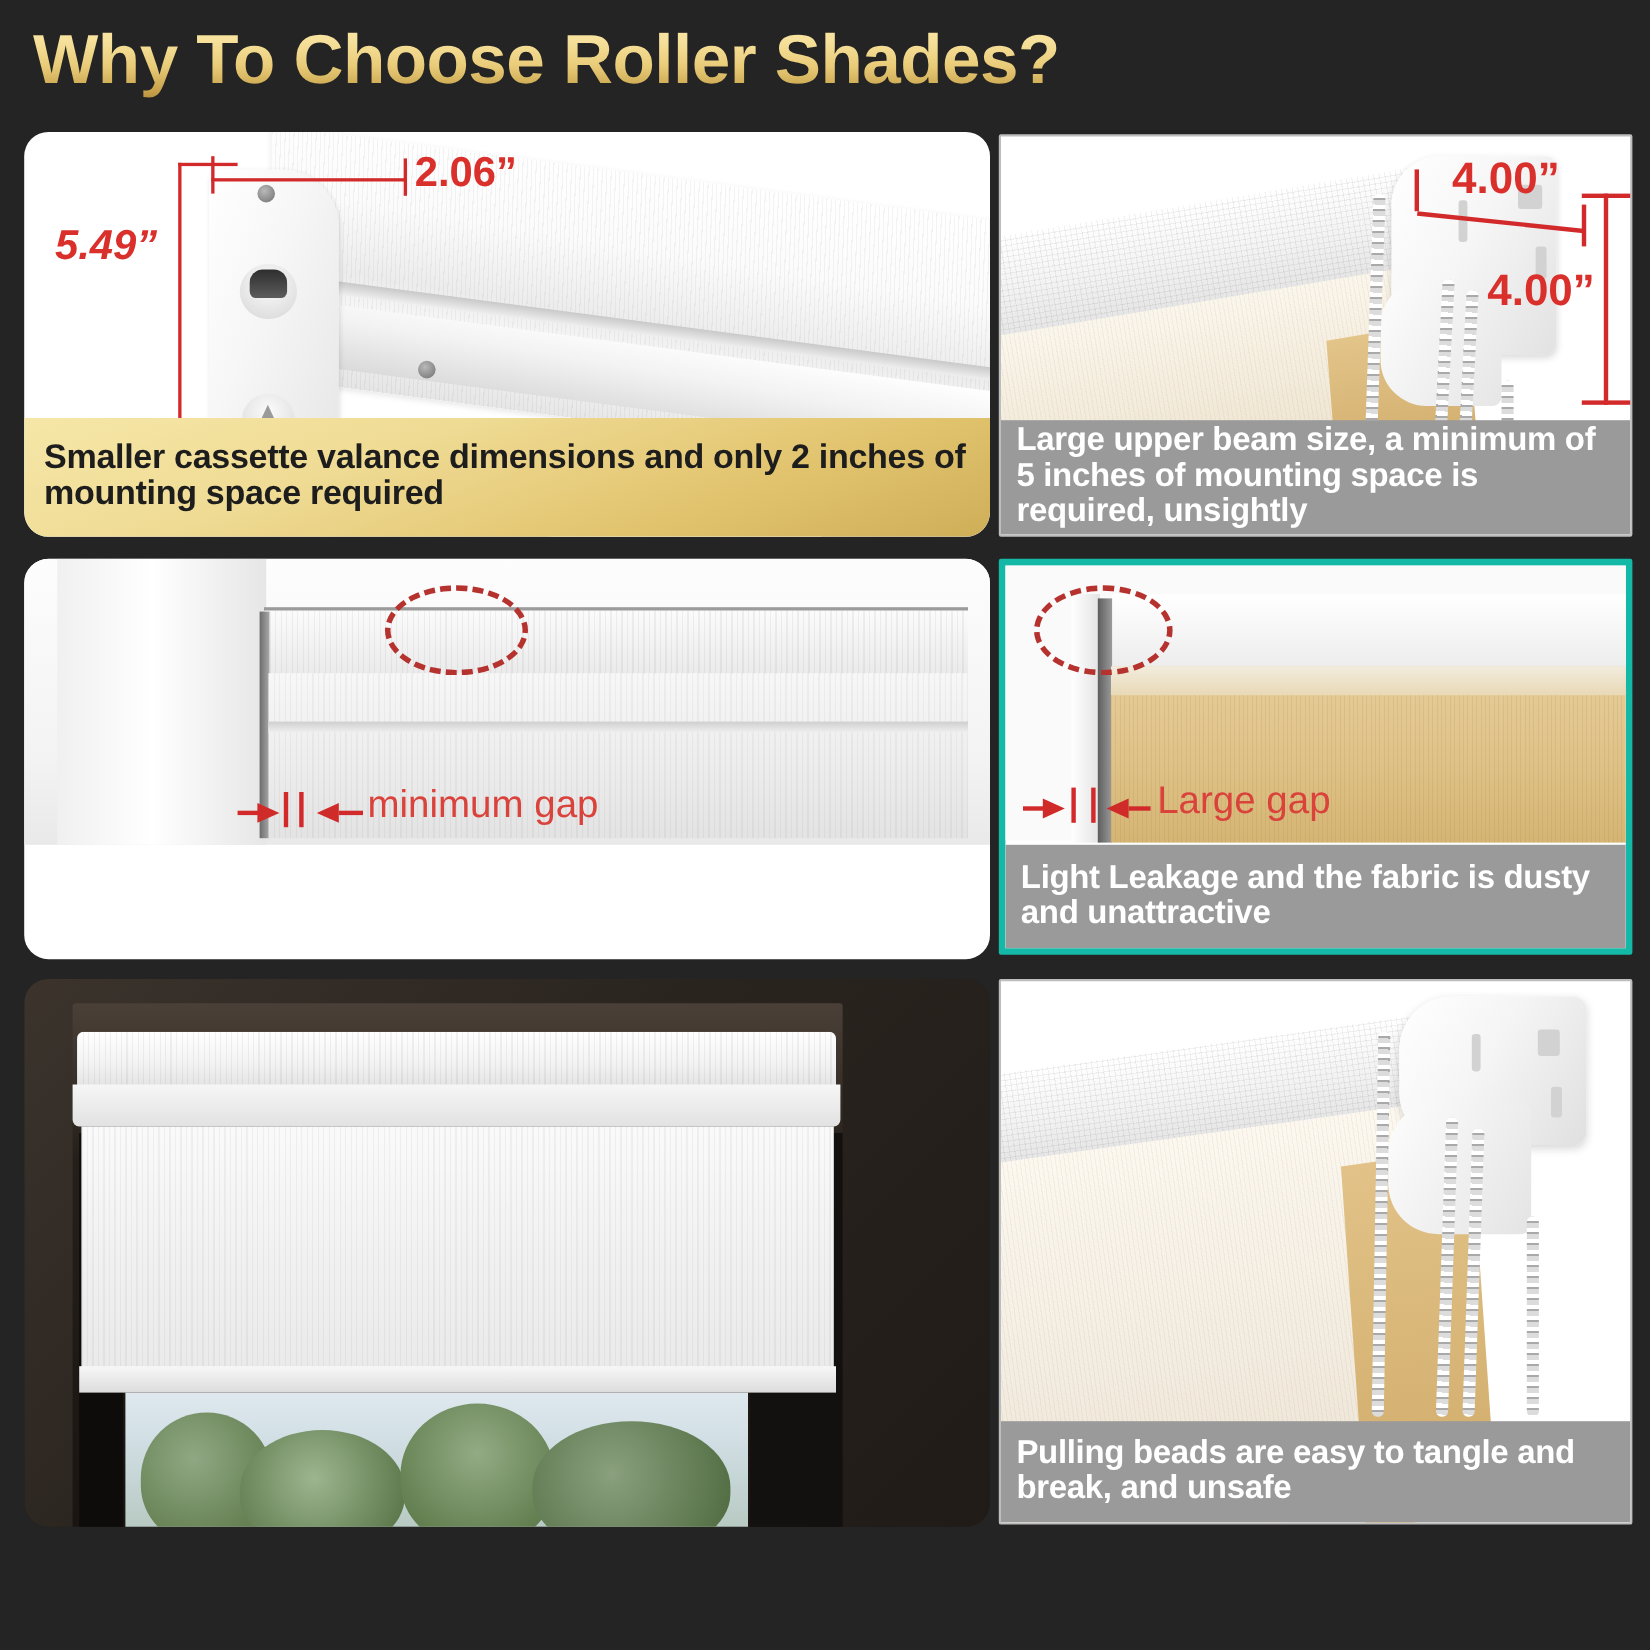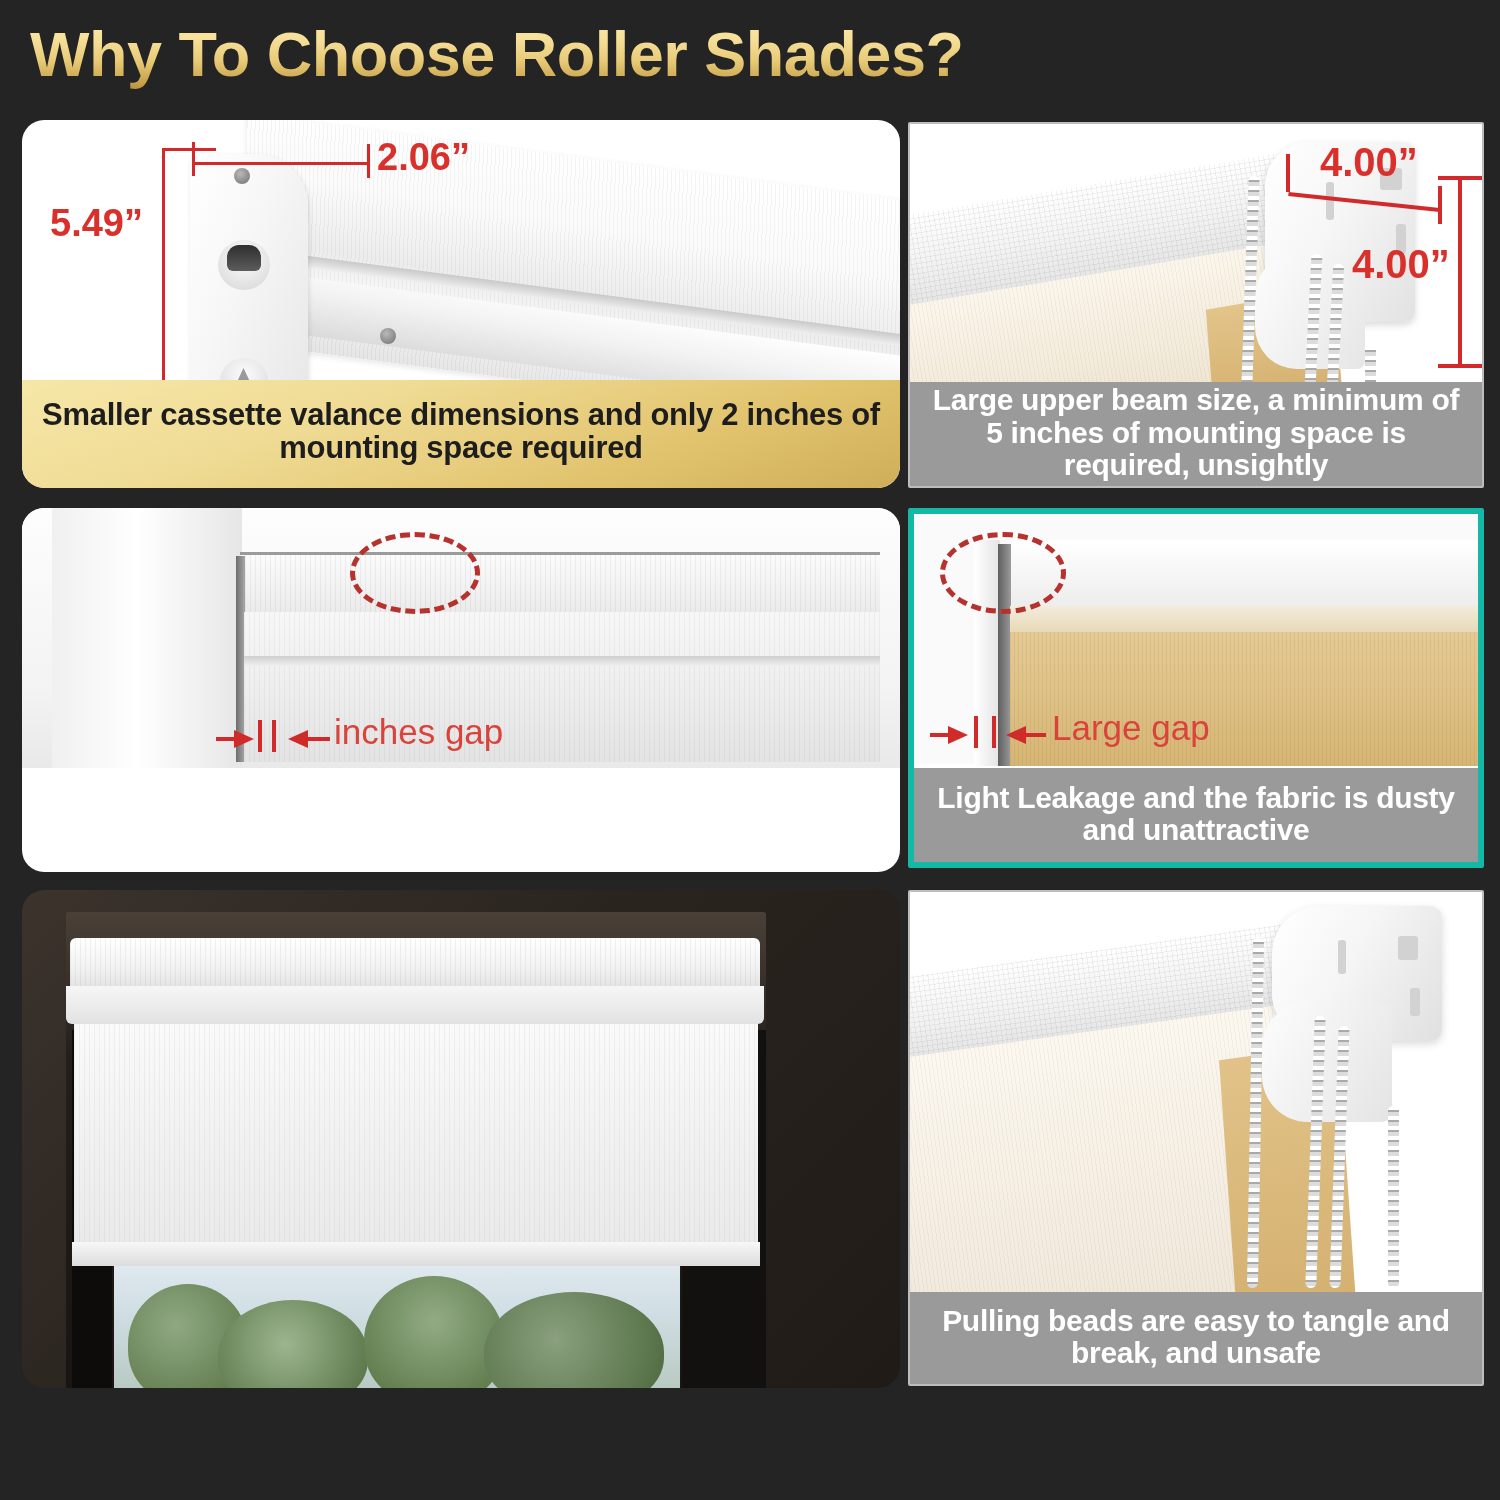--- a/index.html
+++ b/index.html
@@ -16,21 +16,21 @@
     position:absolute;left:30px;top:18px;
     font-size:63px;font-weight:bold;
     letter-spacing:-0.5px;
     background:linear-gradient(180deg,#fbeaa8 0%,#f6e09a 28%,#e9cc79 58%,#c9a44d 88%,#b8913c 100%);
     -webkit-background-clip:text;background-clip:text;
     color:transparent;-webkit-text-fill-color:transparent;
     white-space:nowrap;
   }
 
   
-  .panel{position:absolute;overflow:hidden;background:#fff;text-align:center;}
+  .panel{position:absolute;overflow:hidden;background:#fff;}
   .panel.left{border-radius:22px;}
   .panel.right{border-radius:2px;}
 
   .p-img{position:absolute;left:0;top:0;right:0;bottom:0;overflow:hidden;}
 
   
   .cap{
     position:absolute;left:0;right:0;bottom:0;
     box-sizing:border-box;
     display:flex;align-items:center;
@@ -304,21 +304,21 @@
     <div class="v1-screw" style="left:358px;top:208px;"></div>
 
     <div class="dimline" style="left:170px;top:42px;width:178px;height:3px;"></div>
     <div class="tick" style="left:170px;top:22px;width:3px;height:34px;"></div>
     <div class="tick" style="left:345px;top:24px;width:3px;height:34px;"></div>
     <div class="dimtext" style="left:355px;top:16px;font-size:38px;">2.06”</div>
 
     <div class="dimline" style="left:140px;top:28px;width:3px;height:288px;"></div>
     <div class="tick" style="left:140px;top:28px;width:54px;height:3px;"></div>
     <div class="tick" style="left:140px;top:313px;width:54px;height:3px;"></div>
-    <div class="dimtext" style="left:28px;top:82px;font-size:38px;">5.49”</div>
+    <div class="dimtext" style="left:28px;top:82px;font-size:38px;font-style:italic;">5.49”</div>
   </div>
   <div class="cap gold" style="height:108px;">Smaller cassette valance dimensions and only 2 inches of mounting space required</div>
 </div>
 
 <div class="panel right" style="left:908px;top:122px;width:576px;height:366px;border:2px solid #bdbdbd;box-sizing:border-box;">
   <div class="p-img">
     <div class="p2-tube"></div>
     <div class="p2-fab"></div>
     <div class="p2-fab2"></div>
     <div class="p2-brk"></div>
@@ -354,21 +354,21 @@
     <div class="p3-rail"></div>
 
     <div class="dashring" style="left:328px;top:24px;width:120px;height:72px;"></div>
 
     <div class="arrR" style="left:212px;top:222px;"></div>
     <div class="dimline" style="left:194px;top:229px;width:22px;height:4px;"></div>
     <div class="tick" style="left:236px;top:212px;width:4px;height:32px;"></div>
     <div class="tick" style="left:250px;top:212px;width:4px;height:32px;"></div>
     <div class="arrL" style="left:266px;top:222px;"></div>
     <div class="dimline" style="left:286px;top:229px;width:22px;height:4px;"></div>
-    <div class="annot" style="left:312px;top:204px;font-size:35px;">inches gap</div>
+    <div class="annot" style="left:312px;top:204px;font-size:35px;">minimum gap</div>
   </div>
 </div>
 
 <div class="panel right" style="left:908px;top:508px;width:576px;height:360px;border:6px solid #14b8a6;box-sizing:border-box;">
   <div class="p-img">
     <div class="p4-wall"></div>
     <div class="p4-edge"></div>
     <div class="p4-cass"></div>
     <div class="p4-gapbar"></div>
     <div class="p4-fab"></div>

